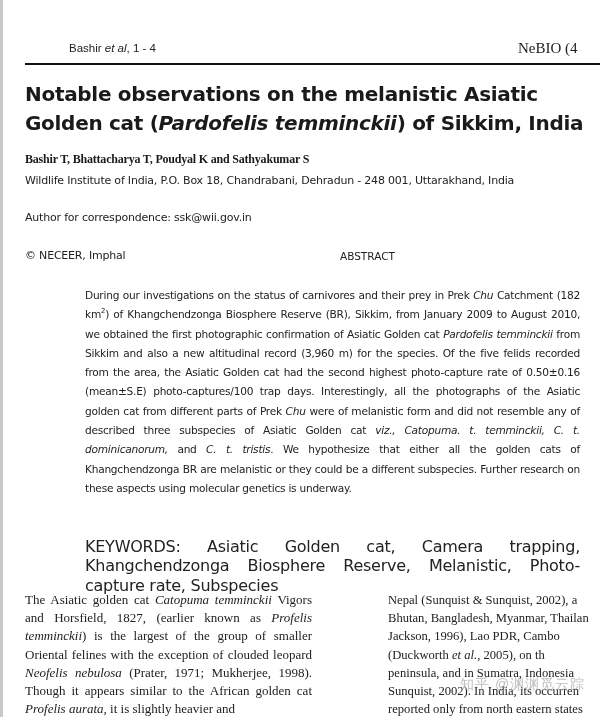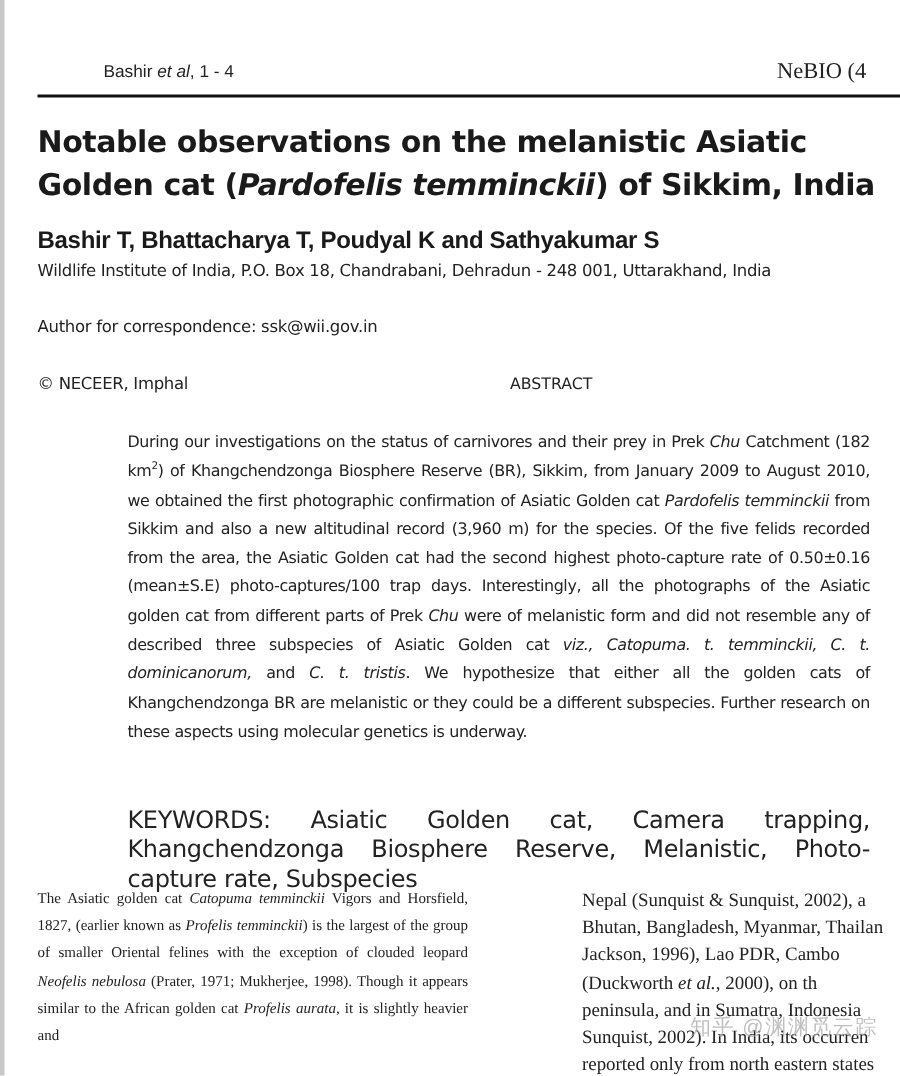--- a/index.html
+++ b/index.html
@@ -28,21 +28,21 @@
   .head-rule {
     position: absolute; left: 22px; top: 63px; width: 600px; height: 2px; background: #111;
   }
   .title {
     position: absolute; left: 22px; top: 80px; width: 560px;
     font-family: "DejaVu Sans", sans-serif; font-weight: bold; font-size: 20px;
     line-height: 29px; color: #1a1a1a; letter-spacing: -0.3px;
   }
   .authors {
     position: absolute; left: 22px; top: 152px;
-    font-family: Liberation Sans, sans-serif; font-weight: bold; font-size: 16px;
+    font-family: Liberation Serif, serif; font-weight: bold; font-size: 12px;
     color: #1a1a1a; letter-spacing: -0.2px;
   }
   .affil, .corr, .copy {
     position: absolute; left: 22px;
     font-family: "DejaVu Sans", sans-serif; font-size: 11px; color: #222; letter-spacing: -0.2px;
     white-space: nowrap;
   }
   .affil { top: 174px; }
   .corr { top: 211px; }
   .copy { top: 230px; margin-top: 19px; }
@@ -55,21 +55,21 @@
     font-family: "DejaVu Sans", sans-serif; font-size: 10.6px; line-height: 19.3px;
     color: #222; text-align: justify; letter-spacing: -0.25px;
   }
   .keywords {
     position: absolute; left: 82px; top: 537px; width: 495px;
     font-family: "DejaVu Sans", sans-serif; font-size: 16px; line-height: 19.3px;
     color: #222; text-align: justify; letter-spacing: -0.25px;
   }
   .col-left {
     position: absolute; left: 22px; top: 591px; width: 287px;
-    font-family: "Liberation Serif", serif; font-size: 10px; line-height: 18.2px;
+    font-family: "Liberation Serif", serif; font-size: 13px; line-height: 18.2px;
     color: #222; text-align: justify;
   }
   .col-right {
     position: absolute; left: 385px; top: 591px; width: 260px;
     font-family: "Liberation Serif", serif; font-size: 12.6px; line-height: 18.2px;
     color: #222; white-space: nowrap;
   }
   .col-right .ln { display: block; }
   .watermark {
     position: absolute; left: 457px; top: 676px;
@@ -104,20 +104,20 @@
   <div class="abstract"><span>During our investigations on the status of carnivores and their prey in Prek </span><i>Chu</i><span> Catchment (182 km</span><sup>2</sup><span>) of Khangchendzonga Biosphere Reserve (BR), Sikkim, from January 2009 to August 2010, we obtained the first photographic confirmation of Asiatic Golden cat </span><i>Pardofelis temminckii</i><span> from Sikkim and also a new altitudinal record (3,960 m) for the species. Of the five felids recorded from the area, the Asiatic Golden cat had the second highest photo-capture rate of 0.50±0.16 (mean±S.E) photo-captures/100 trap days. Interestingly, all the photographs of the Asiatic golden cat from different parts of Prek </span><i>Chu</i><span> were of melanistic form and did not resemble any of described three subspecies of Asiatic Golden cat </span><i>viz., Catopuma. t. temminckii, C. t. dominicanorum,</i><span> and </span><i>C. t. tristis</i><span>. We hypothesize that either all the golden cats of Khangchendzonga BR are melanistic or they could be a different subspecies. Further research on these aspects using molecular genetics is underway.</span></div>
 
   <div class="keywords">KEYWORDS: Asiatic Golden cat, Camera trapping, Khangchendzonga Biosphere Reserve, Melanistic, Photo-capture rate, Subspecies</div>
 
   <div class="col-left"><span>The Asiatic golden cat </span><i>Catopuma temminckii</i><span> Vigors and Horsfield, 1827, (earlier known as </span><i>Profelis temminckii</i><span>) is the largest of the group of smaller Oriental felines with the exception of clouded leopard </span><i>Neofelis nebulosa</i><span> (Prater, 1971; Mukherjee, 1998). Though it appears similar to the African golden cat </span><i>Profelis aurata</i><span>, it is slightly heavier and</span></div>
 
   <div class="col-right">
     <span class="ln">Nepal (Sunquist &amp; Sunquist, 2002), a</span>
     <span class="ln">Bhutan, Bangladesh, Myanmar, Thailan</span>
     <span class="ln">Jackson, 1996), Lao PDR, Cambo</span>
-    <span class="ln"><span>(Duckworth </span><i>et al.</i><span>, 2000), on th</span></span>
+    <span class="ln"><span>(Duckworth </span><i>et al.</i><span>, 2005), on th</span></span>
     <span class="ln">peninsula, and in Sumatra, Indonesia</span>
     <span class="ln">Sunquist, 2002). In India, its occurren</span>
     <span class="ln">reported only from north eastern states</span>
   </div>
 
   <div class="watermark">知乎 @渊渊觅云踪</div>
 </div>
 
 </body></html>

